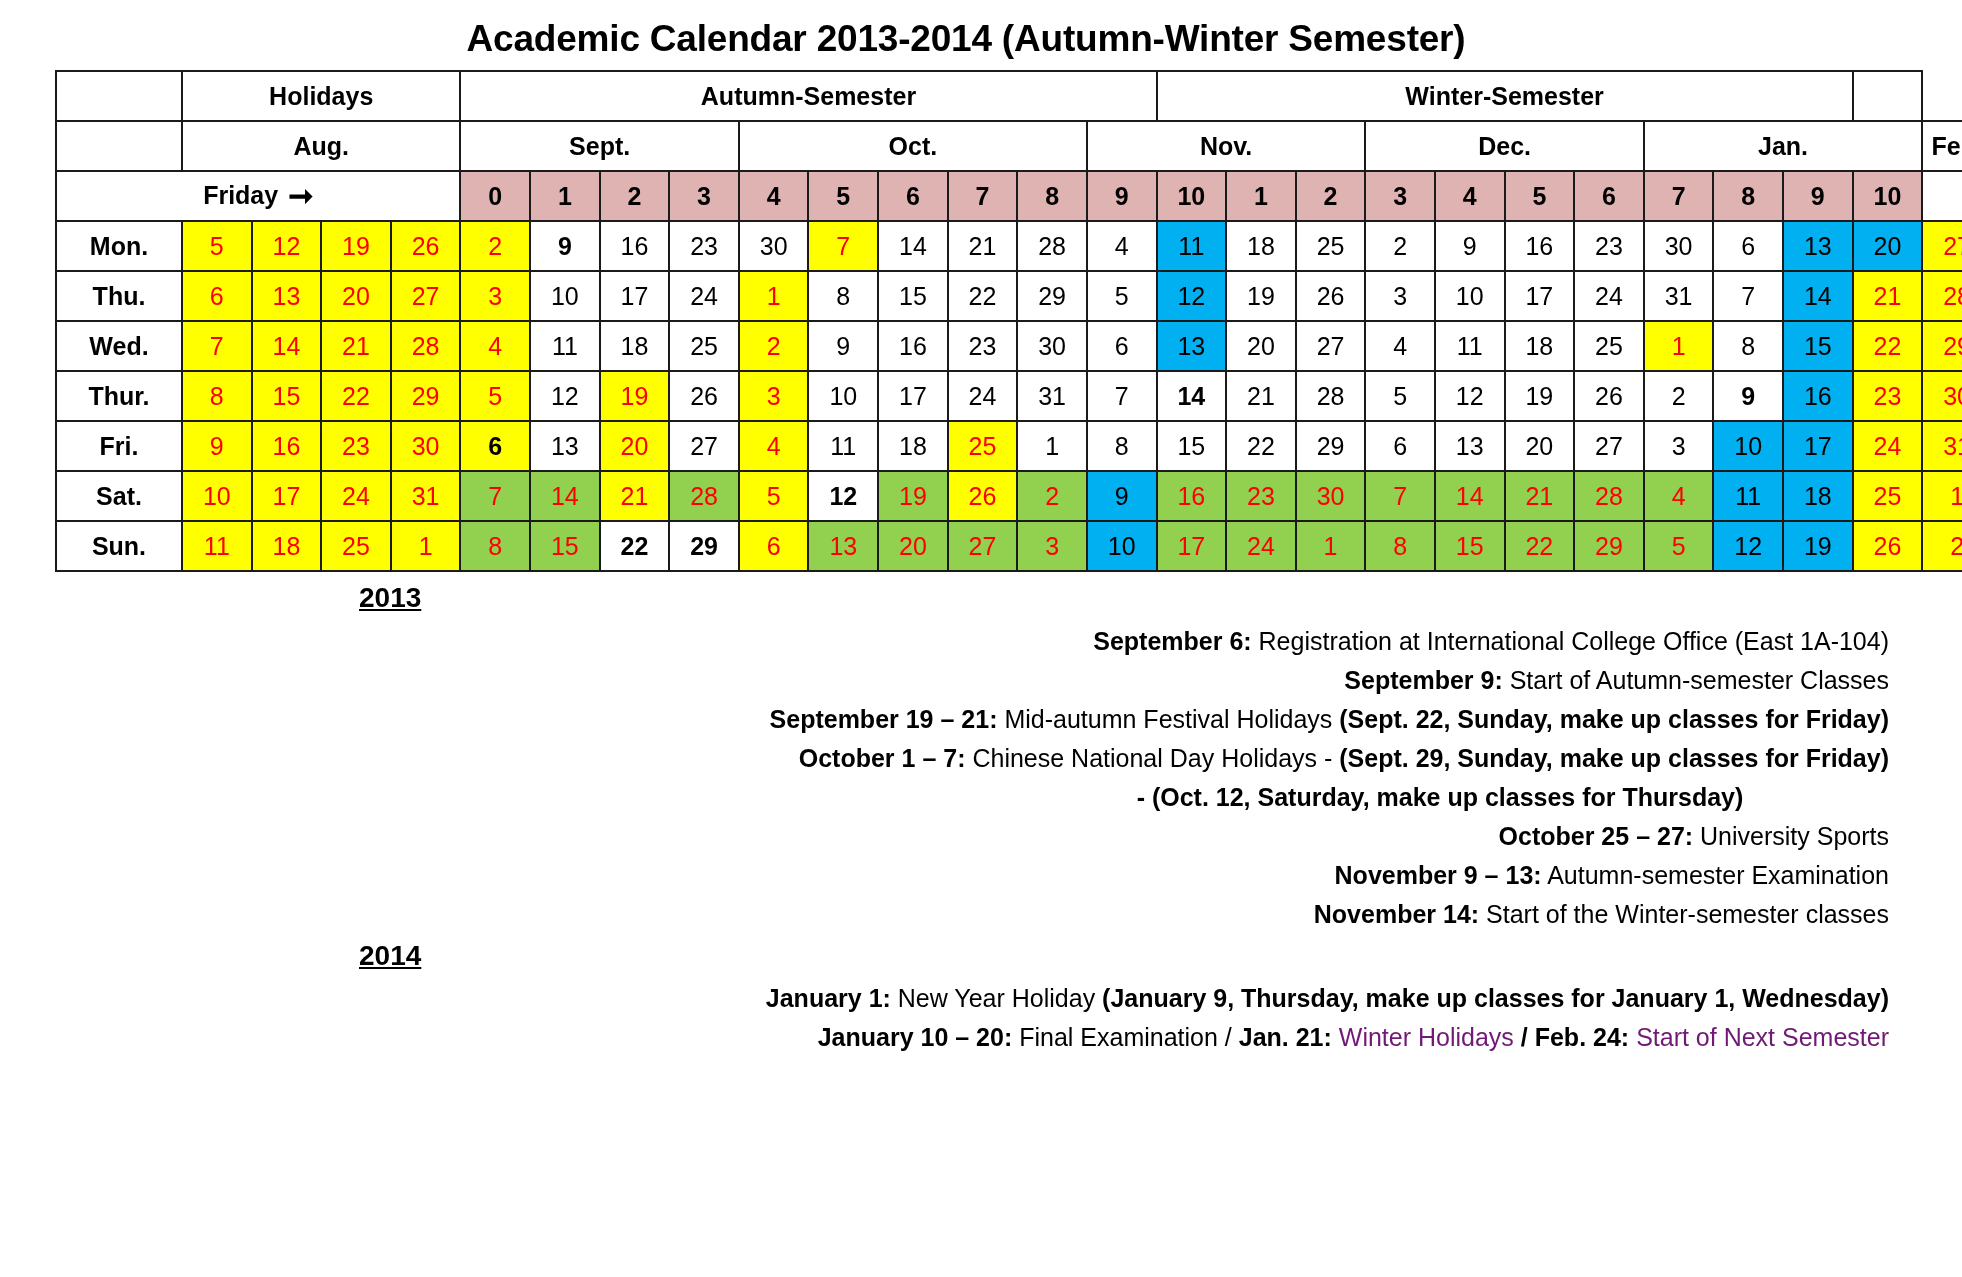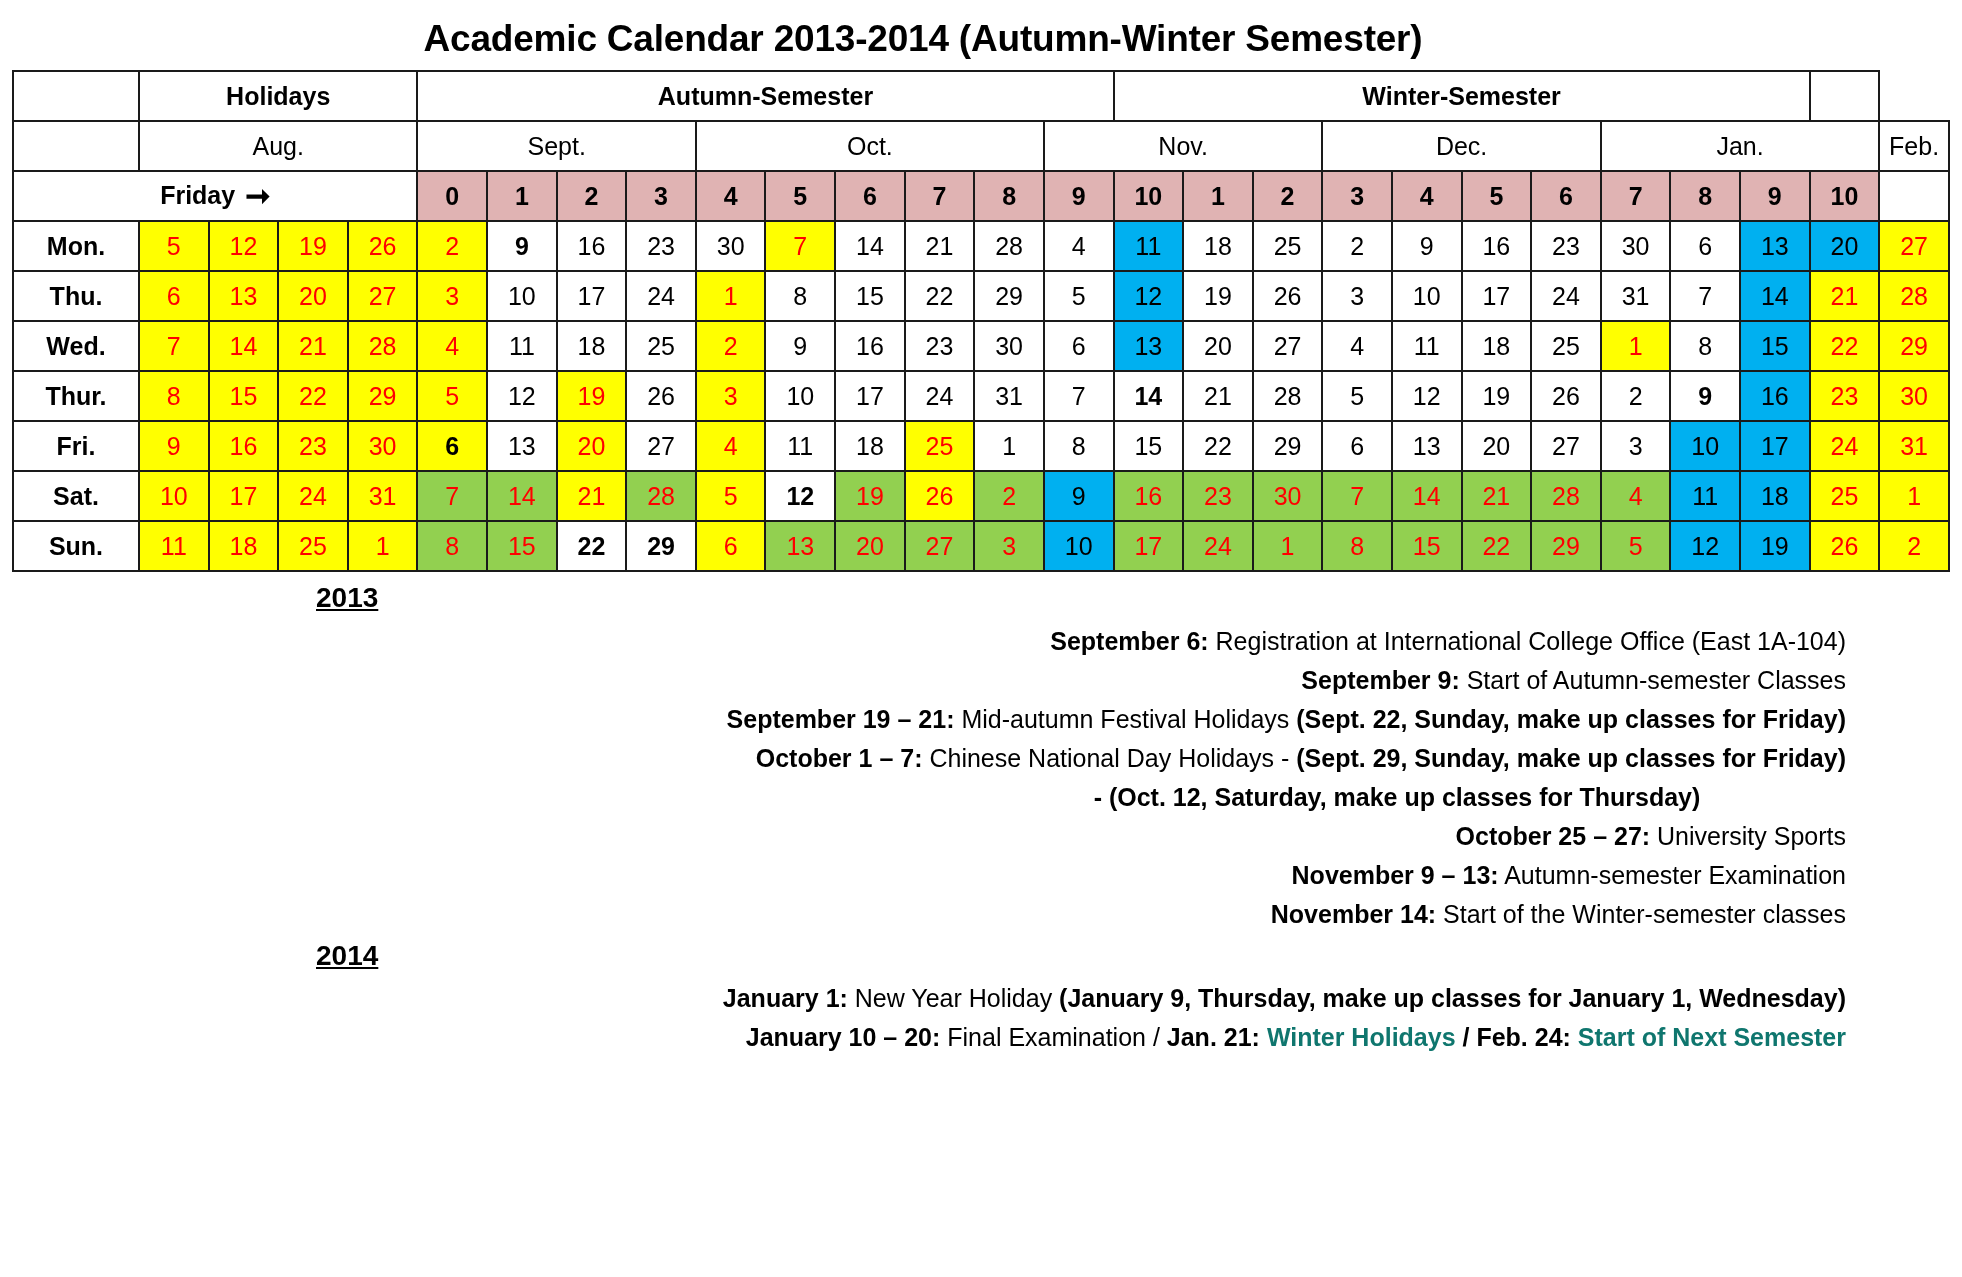--- a/index.html
+++ b/index.html
@@ -3,21 +3,21 @@
 <meta charset="utf-8">
 <style>
   html,body{margin:0;padding:0;}
   body{
     width:1962px;height:1277px;
     background:#ffffff;
     font-family:"Liberation Sans", sans-serif;
     color:#000;
     overflow:hidden;
   }
-  #page{position:relative;width:1846px;height:1277px;}
+  #page{position:relative;width:1846px;height:1277px;padding-left:43px;}
 
   .title{
     text-align:center;
     font-size:37px;
     font-weight:bold;
     letter-spacing:-0.2px;
     padding-top:18px;
     padding-bottom:10px;
   }
 
@@ -40,21 +40,21 @@
   col.c-day{width:126px;}
   col.c-cell{width:auto;}
 
   .band{
     font-size:29px;
     font-weight:bold;
     height:58px;
   }
   .month{
     font-size:29px;
-    font-weight:normal;
+    font-weight:bold;
     height:58px;
     margin-left:20px;
   }
   .weeks-label{
     text-align:right;
     font-size:27px;
     font-weight:bold;
     padding-right:6px;
     white-space:nowrap;
   }
@@ -102,21 +102,21 @@
   }
   .notes .yr{
     font-weight:bold;
     text-decoration:underline;
     font-size:28px;
     display:block;
     margin-bottom:2px;
   }
   .notes .line{display:block;white-space:nowrap;text-align:right;}
   .notes b{font-weight:bold;}
-  .notes .red{color:#0f766e;font-weight:bold;}
+  .notes .red{color:#701a75;font-weight:normal;}
   .notes .indent{display:block;text-align:center;padding-left:632px;white-space:nowrap;}
 </style>
 </head>
 <body>
 
 <div id="page">
 
   <div class="title">Academic Calendar 2013-2014 (Autumn-Winter Semester)</div>
 
   <table class="cal">

